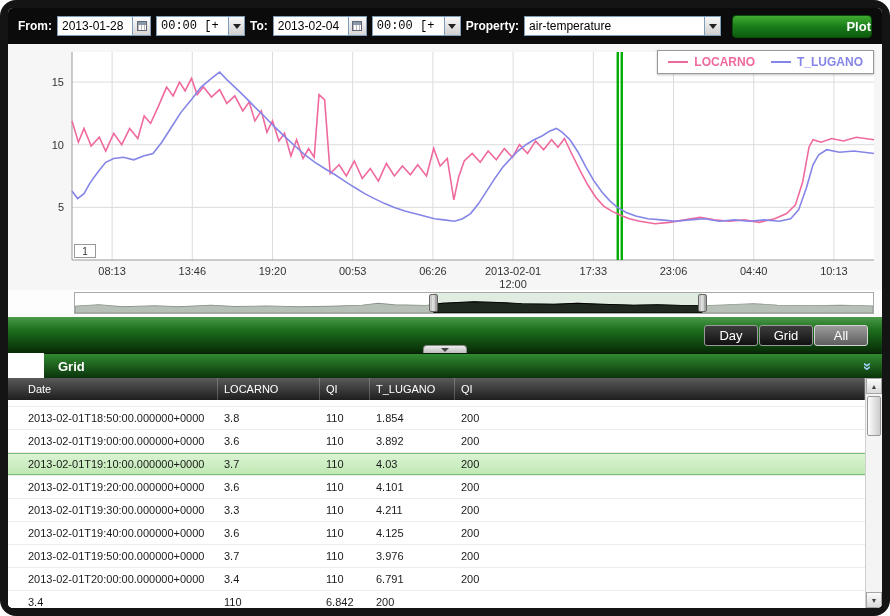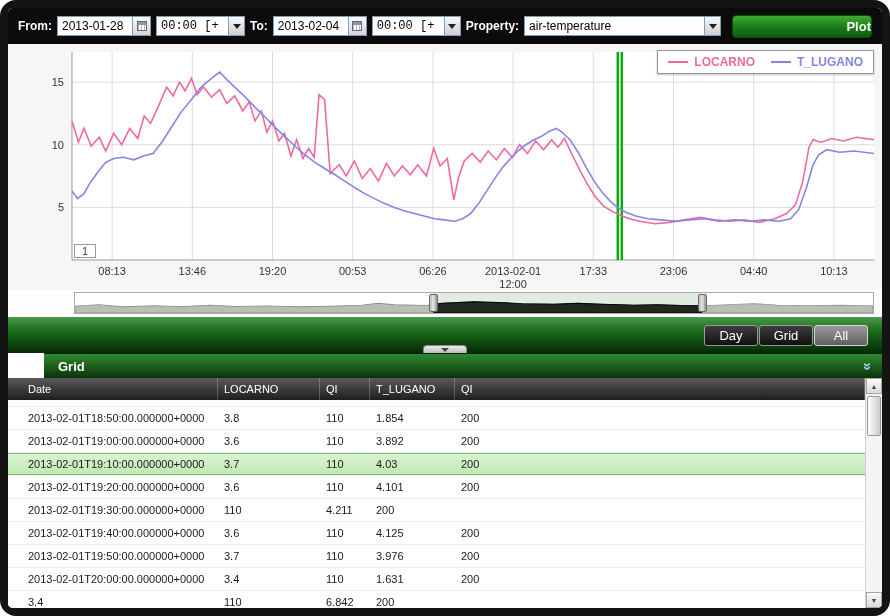--- a/index.html
+++ b/index.html
@@ -266,20 +266,21 @@
             </div>
             <div class="grow">
               <div class="gcell">2013-02-01T19:20:00.000000+0000</div>
               <div class="gcell">3.6</div>
               <div class="gcell">110</div>
               <div class="gcell">4.101</div>
               <div class="gcell">200</div>
             </div>
             <div class="grow">
               <div class="gcell">2013-02-01T19:30:00.000000+0000</div>
+              <div class="gcell">3.3</div>
               <div class="gcell">110</div>
               <div class="gcell">4.211</div>
               <div class="gcell">200</div>
             </div>
             <div class="grow">
               <div class="gcell">2013-02-01T19:40:00.000000+0000</div>
               <div class="gcell">3.6</div>
               <div class="gcell">110</div>
               <div class="gcell">4.125</div>
               <div class="gcell">200</div>
@@ -288,21 +289,21 @@
               <div class="gcell">2013-02-01T19:50:00.000000+0000</div>
               <div class="gcell">3.7</div>
               <div class="gcell">110</div>
               <div class="gcell">3.976</div>
               <div class="gcell">200</div>
             </div>
             <div class="grow">
               <div class="gcell">2013-02-01T20:00:00.000000+0000</div>
               <div class="gcell">3.4</div>
               <div class="gcell">110</div>
-              <div class="gcell">1.631</div>
+              <div class="gcell">6.791</div>
               <div class="gcell">200</div>
             </div>
             <div class="grow">
               <div class="gcell">3.4</div>
               <div class="gcell">110</div>
               <div class="gcell">6.842</div>
               <div class="gcell">200</div>
             </div>
           </div>
       </div>

